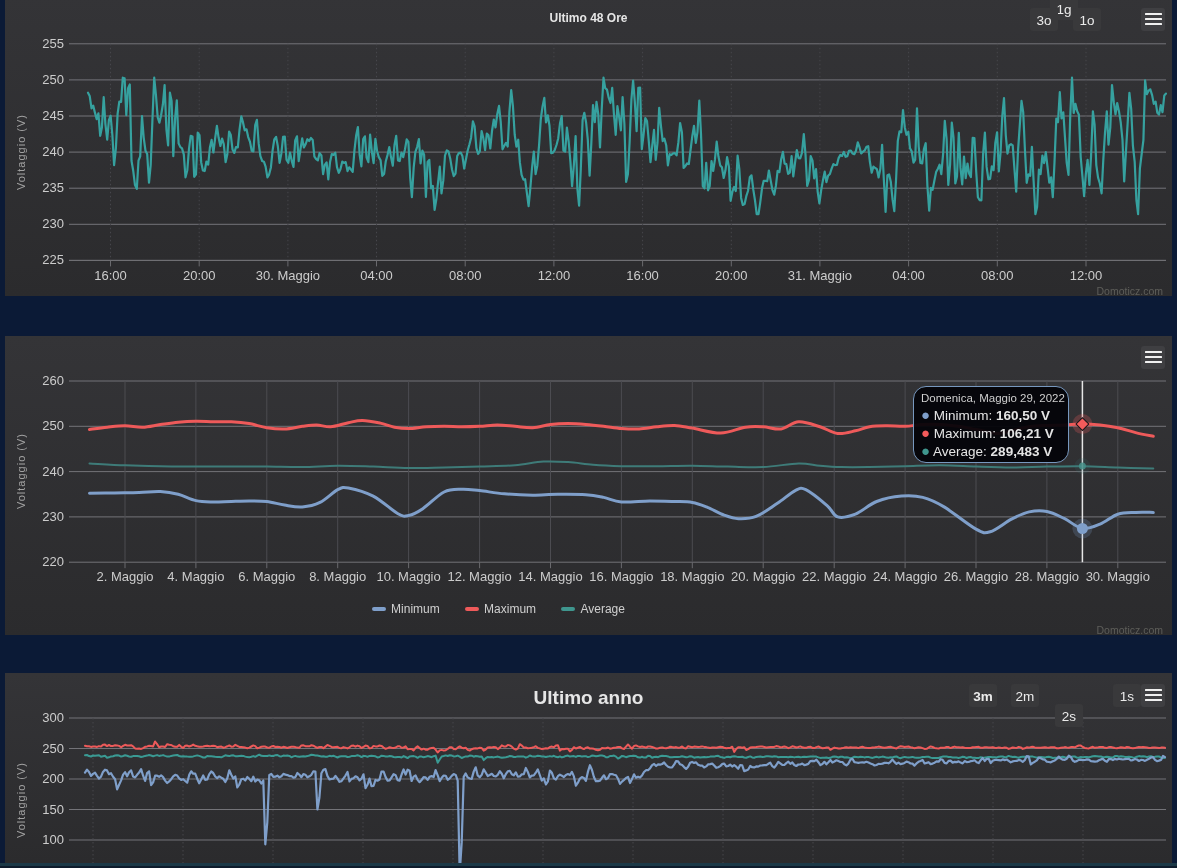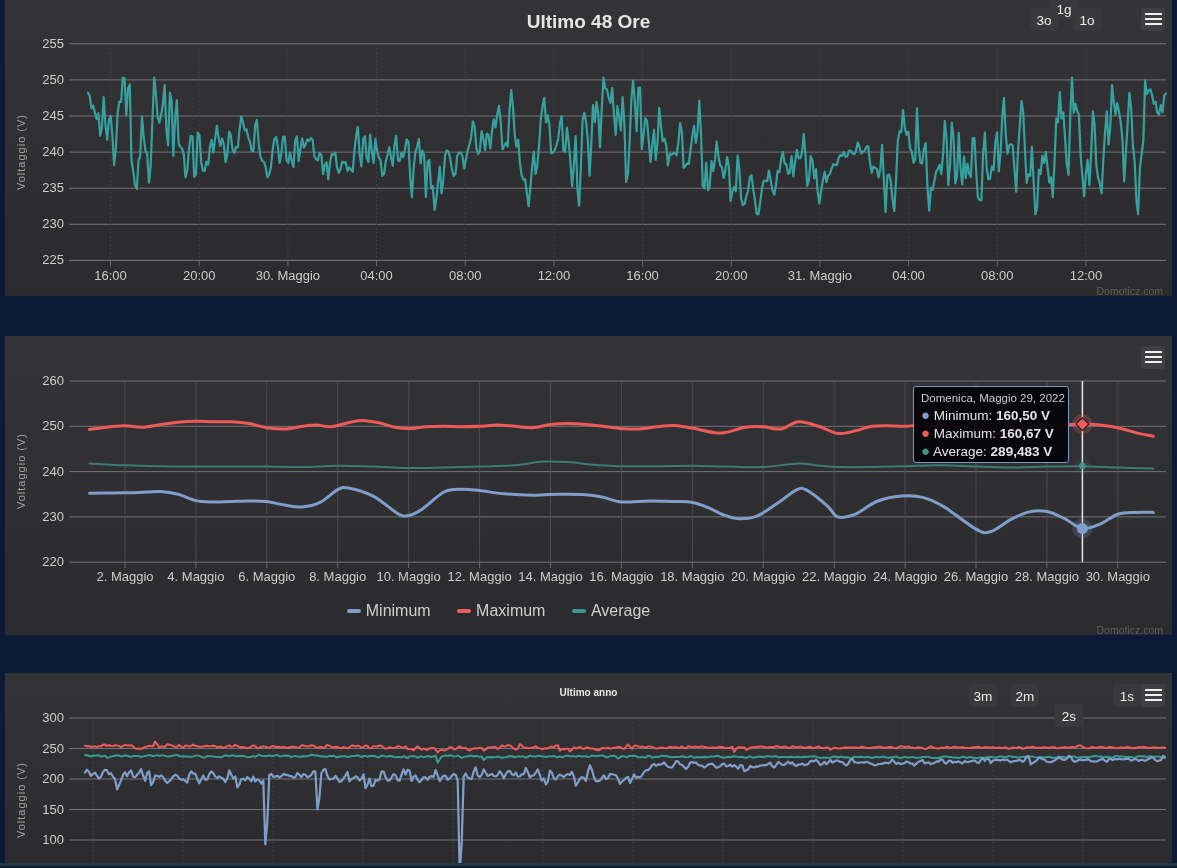--- a/index.html
+++ b/index.html
@@ -66,21 +66,21 @@
 <line x1="997.3" y1="46.8" x2="997.3" y2="263.4" stroke="#46464b" stroke-width="1" stroke-dasharray="1.5,2.5"></line>
 <line x1="997.3" y1="263.4" x2="997.3" y2="269.4" stroke="#6a6a6e" stroke-width="1"></line>
 <text x="997.3" y="283.0" font-size="13" fill="#cccccc" text-anchor="middle">08:00</text>
 <line x1="1086.0" y1="46.8" x2="1086.0" y2="263.4" stroke="#46464b" stroke-width="1" stroke-dasharray="1.5,2.5"></line>
 <line x1="1086.0" y1="263.4" x2="1086.0" y2="269.4" stroke="#6a6a6e" stroke-width="1"></line>
 <text x="1086.0" y="283.0" font-size="13" fill="#cccccc" text-anchor="middle">12:00</text>
 <line x1="69" y1="263.4" x2="1166" y2="263.4" stroke="#707074" stroke-width="1"></line>
 <polyline points="88.0,95.7 89.7,99.0 91.5,111.4 93.2,108.6 95.0,115.9 96.7,122.1 98.4,116.3 100.2,138.8 101.9,130.6 103.7,100.2 105.4,127.1 107.2,142.6 108.9,123.1 110.6,118.7 112.4,138.5 114.1,168.2 115.9,151.1 117.6,116.9 119.3,104.6 121.1,104.9 122.8,80.7 124.6,81.2 126.3,118.2 128.1,91.3 129.8,87.5 131.5,163.7 133.3,174.3 135.0,188.1 136.8,191.9 138.5,163.7 140.2,159.4 142.0,119.2 143.7,140.6 145.5,153.8 147.2,157.1 149.0,185.6 150.7,168.0 152.4,123.6 154.2,80.7 155.9,97.5 157.7,120.4 159.4,125.7 161.1,118.2 162.9,107.3 164.6,88.0 166.4,132.5 168.1,148.5 169.9,95.7 171.6,104.0 173.3,159.1 175.1,121.4 176.8,103.4 178.6,146.4 180.3,150.0 182.0,151.4 183.8,157.4 185.5,180.3 187.3,173.2 189.0,151.9 190.7,138.9 192.5,139.5 194.2,179.8 196.0,177.3 197.7,135.7 199.5,138.1 201.2,165.4 202.9,173.4 204.7,174.0 206.4,164.5 208.2,167.6 209.9,150.5 211.6,142.9 213.4,155.5 215.1,141.7 216.9,128.8 218.6,140.6 220.4,148.9 222.1,141.5 223.8,147.3 225.6,165.2 227.3,157.6 229.1,134.6 230.8,138.1 232.5,152.4 234.3,155.9 236.0,150.0 237.8,150.5 239.5,133.0 241.3,119.4 243.0,125.4 244.7,133.3 246.5,132.3 248.2,140.1 250.0,144.9 251.7,153.7 253.4,154.4 255.2,128.2 256.9,122.9 258.7,146.7 260.4,159.2 262.2,164.0 263.9,164.7 265.6,169.6 267.4,180.4 269.1,177.6 270.9,170.4 272.6,153.3 274.3,142.5 276.1,140.0 277.8,149.0 279.6,165.8 281.3,156.9 283.1,139.9 284.8,139.5 286.5,162.6 288.3,165.8 290.0,155.5 291.8,164.1 293.5,169.9 295.2,143.4 297.0,139.3 298.7,164.1 300.5,152.0 302.2,141.4 303.9,150.5 305.7,147.0 307.4,142.2 309.2,144.0 310.9,141.0 312.7,143.0 314.4,159.7 316.1,162.0 317.9,163.3 319.6,156.1 321.4,158.4 323.1,177.1 324.8,167.9 326.6,165.3 328.3,182.3 330.1,164.7 331.8,157.0 333.6,157.9 335.3,155.7 337.0,170.1 338.8,175.8 340.5,172.0 342.3,164.5 344.0,165.9 345.7,165.1 347.5,174.1 349.2,170.3 351.0,172.5 352.7,174.9 354.5,152.8 356.2,138.2 357.9,130.1 359.7,158.2 361.4,169.3 363.2,142.0 364.9,139.3 366.6,160.7 368.4,165.2 370.1,137.7 371.9,155.0 373.6,166.2 375.4,141.8 377.1,154.2 378.8,160.1 380.6,163.3 382.3,178.8 384.1,176.9 385.8,164.2 387.5,158.1 389.3,150.1 391.0,160.1 392.8,168.7 394.5,148.0 396.2,138.8 398.0,163.4 399.7,164.1 401.5,155.5 403.2,160.2 405.0,152.3 406.7,142.4 408.4,144.9 410.2,180.6 411.9,200.2 413.7,170.4 415.4,154.9 417.1,150.1 418.9,142.1 420.6,166.4 422.4,153.6 424.1,157.6 425.9,199.9 427.6,165.0 429.3,162.8 431.1,191.4 432.8,188.9 434.6,212.9 436.3,202.5 438.0,186.0 439.8,169.5 441.5,196.4 443.3,183.4 445.0,158.5 446.8,153.3 448.5,154.4 450.2,161.4 452.0,172.5 453.7,179.1 455.5,176.7 457.2,159.0 458.9,156.1 460.7,155.6 462.4,158.9 464.2,171.6 465.9,162.5 467.7,153.5 469.4,147.5 471.1,140.7 472.9,124.3 474.6,129.3 476.4,151.1 478.1,157.0 479.8,154.3 481.6,134.0 483.3,141.1 485.1,153.1 486.8,136.5 488.5,138.3 490.3,151.5 492.0,134.0 493.8,122.5 495.5,130.4 497.3,117.0 499.0,108.9 500.7,124.5 502.5,152.3 504.2,149.0 506.0,145.9 507.7,149.5 509.4,115.2 511.2,93.0 512.9,108.8 514.7,137.7 516.4,149.7 518.2,142.7 519.9,165.7 521.6,177.8 523.4,182.7 525.1,182.2 526.9,196.1 528.6,209.2 530.3,191.5 532.1,170.0 533.8,154.5 535.6,177.1 537.3,168.7 539.1,147.8 540.8,122.0 542.5,109.6 544.3,100.9 546.0,125.5 547.8,118.3 549.5,128.7 551.2,156.2 553.0,155.7 554.7,153.1 556.5,148.0 558.2,141.4 560.0,126.3 561.7,119.1 563.4,153.5 565.2,154.6 566.9,130.6 568.7,145.0 570.4,164.4 572.1,189.2 573.9,167.6 575.6,139.1 577.4,192.0 579.1,208.7 580.8,172.0 582.6,122.9 584.3,115.8 586.1,125.5 587.8,142.7 589.6,178.7 591.3,146.6 593.0,108.0 594.8,125.2 596.5,104.8 598.3,117.5 600.0,150.5 601.7,112.8 603.5,80.7 605.2,91.2 607.0,92.7 608.7,100.7 610.5,106.0 612.2,90.8 613.9,116.7 615.7,137.8 617.4,109.2 619.2,120.4 620.9,133.3 622.6,100.1 624.4,127.0 626.1,185.0 627.9,177.3 629.6,145.5 631.4,102.5 633.1,83.6 634.8,104.6 636.6,134.1 638.3,90.9 640.1,90.7 641.8,152.2 643.5,138.4 645.3,121.0 647.0,124.0 648.8,144.4 650.5,165.1 652.3,148.0 654.0,132.9 655.7,162.8 657.5,145.7 659.2,110.9 661.0,129.4 662.7,144.1 664.4,141.7 666.2,148.2 667.9,168.3 669.7,157.2 671.4,157.9 673.2,156.3 674.9,156.1 676.6,158.3 678.4,145.2 680.1,126.0 681.9,135.1 683.6,170.9 685.3,169.2 687.1,166.4 688.8,167.1 690.6,152.5 692.3,139.1 694.0,128.8 695.8,145.8 697.5,134.8 699.3,103.7 701.0,136.7 702.8,189.1 704.5,191.4 706.2,165.8 708.0,193.3 709.7,189.0 711.5,164.0 713.2,174.0 714.9,162.9 716.7,144.6 718.4,159.3 720.2,168.4 721.9,170.3 723.7,181.0 725.4,173.6 727.1,160.2 728.9,169.6 730.6,203.8 732.4,194.7 734.1,190.0 735.8,194.0 737.6,158.7 739.3,171.8 741.1,200.9 742.8,208.0 744.6,207.1 746.3,199.2 748.0,194.0 749.8,180.3 751.5,178.3 753.3,192.7 755.0,203.3 756.7,217.2 758.5,217.2 760.2,205.6 762.0,191.3 763.7,183.8 765.5,183.8 767.2,184.3 768.9,173.5 770.7,183.6 772.4,192.8 774.2,197.7 775.9,188.9 777.6,173.9 779.4,175.2 781.1,162.5 782.9,154.9 784.6,166.6 786.3,167.1 788.1,176.9 789.8,175.7 791.6,159.2 793.3,179.3 795.1,165.4 796.8,153.1 798.5,161.1 800.3,161.3 802.0,155.8 803.8,137.0 805.5,157.4 807.2,189.0 809.0,183.0 810.7,159.1 812.5,163.6 814.2,181.4 816.0,172.1 817.7,194.8 819.4,206.3 821.2,193.0 822.9,183.5 824.7,174.7 826.4,185.1 828.1,178.8 829.9,177.0 831.6,171.7 833.4,167.1 835.1,168.1 836.9,168.0 838.6,161.1 840.3,158.0 842.1,158.9 843.8,154.9 845.6,159.8 847.3,159.2 849.0,153.9 850.8,153.5 852.5,156.4 854.3,157.2 856.0,153.7 857.8,145.3 859.5,150.2 861.2,156.4 863.0,154.7 864.7,153.4 866.5,149.8 868.2,149.2 869.9,164.8 871.7,175.7 873.4,169.6 875.2,171.0 876.9,172.2 878.6,180.5 880.4,171.5 882.1,147.9 883.9,183.7 885.6,215.0 887.4,178.3 889.1,177.5 890.8,184.8 892.6,202.9 894.3,214.1 896.1,181.7 897.8,143.9 899.5,134.4 901.3,135.2 903.0,113.2 904.8,130.4 906.5,137.8 908.3,134.7 910.0,151.3 911.7,154.4 913.5,165.7 915.2,162.8 917.0,111.3 918.7,149.6 920.4,166.0 922.2,166.3 923.9,152.0 925.7,146.2 927.4,188.9 929.2,213.6 930.9,190.9 932.6,192.9 934.4,183.5 936.1,175.1 937.9,171.7 939.6,167.7 941.3,177.1 943.1,157.2 944.8,123.9 946.6,142.1 948.3,188.0 950.1,167.5 951.8,125.6 953.5,140.4 955.3,186.4 957.0,179.5 958.8,135.8 960.5,170.9 962.2,187.4 964.0,159.6 965.7,181.2 967.5,166.5 969.2,176.8 970.9,180.1 972.7,140.9 974.4,141.0 976.2,174.5 977.9,200.2 979.7,203.2 981.4,203.3 983.1,157.0 984.9,135.5 986.6,169.9 988.4,182.3 990.1,181.9 991.8,169.3 993.6,173.2 995.3,145.9 997.1,135.3 998.8,174.4 1000.6,155.0 1002.3,119.0 1004.0,101.2 1005.8,138.5 1007.5,156.6 1009.3,148.2 1011.0,147.2 1012.7,148.3 1014.5,172.7 1016.2,194.7 1018.0,154.1 1019.7,129.6 1021.5,103.8 1023.2,115.1 1024.9,152.0 1026.7,185.8 1028.4,177.4 1030.2,178.8 1031.9,149.9 1033.6,183.7 1035.4,217.2 1037.1,210.0 1038.9,172.5 1040.6,177.1 1042.4,158.5 1044.1,166.1 1045.8,155.2 1047.6,170.6 1049.3,185.7 1051.1,180.4 1052.8,200.1 1054.5,165.4 1056.3,121.6 1058.0,125.2 1059.8,95.2 1061.5,121.4 1063.3,115.3 1065.0,140.6 1066.7,165.9 1068.5,177.9 1070.2,120.4 1072.0,80.7 1073.7,116.0 1075.4,106.8 1077.2,114.3 1078.9,117.7 1080.7,160.1 1082.4,179.0 1084.1,199.1 1085.9,176.4 1087.6,162.8 1089.4,188.0 1091.1,158.1 1092.9,114.3 1094.6,127.7 1096.3,168.2 1098.1,180.8 1099.8,186.3 1101.6,196.3 1103.3,162.8 1105.0,135.7 1106.8,114.4 1108.5,147.7 1110.3,130.3 1112.0,88.1 1113.8,105.2 1115.5,117.3 1117.2,106.0 1119.0,114.4 1120.7,125.1 1122.5,143.0 1124.2,184.5 1125.9,155.4 1127.7,125.2 1129.4,95.9 1131.2,112.0 1132.9,148.7 1134.7,165.0 1136.4,203.1 1138.1,217.2 1139.9,171.4 1141.6,157.5 1143.4,143.1 1145.1,83.4 1146.8,97.2 1148.6,93.7 1150.3,92.3 1152.1,98.1 1153.8,106.9 1155.6,104.7 1157.3,115.7 1159.0,117.6 1160.8,108.2 1162.5,115.2 1164.3,98.4 1166.0,96.6" fill="none" stroke="#36a19f" stroke-width="2.2" stroke-opacity="1.0" stroke-linejoin="round" stroke-linecap="round"></polyline>
 </svg>
 
-<div style="position:absolute;left:0;top:14px;width:1167px;text-align:center;font-weight:bold;font-size:19px;color:#e6e6e6;">Ultimo 48 Ore</div>
+<div style="position:absolute;left:0;top:14px;width:1167px;text-align:center;font-weight:bold;font-size:12px;color:#e6e6e6;">Ultimo 48 Ore</div>
 <div class="rbtn" style="left:1008px;top:0;margin-left:37px;">1g</div>
 <div class="rbtn" style="left:1025px;top:11px;">3o</div>
 <div class="rbtn" style="left:1068px;top:11px;">1o</div>
 <div class="burger" style="left:1136px;top:11px;">
       <i></i>
       <i></i>
       <i></i>
     </div>
 <div style="position:absolute;right:9px;top:288px;font-size:10.5px;color:#5e5e5a;">Domoticz.com</div>
 
@@ -155,29 +155,29 @@
 <circle cx="1082.4" cy="192.5" r="5.5" fill="#7f9fca"></circle>
 </svg>
 
 <div class="burger" style="left:1136px;top:10px;">
       <i></i>
       <i></i>
       <i></i>
     </div>
 <div style="position:absolute;right:9px;top:288px;font-size:10.5px;color:#5e5e5a;">Domoticz.com</div>
 
-<div style="position:absolute;left:0;top:265px;width:955px;text-align:center;font-size:16px;color:#cfcfcf;padding-left:32px;">
+<div style="position:absolute;left:0;top:265px;width:955px;text-align:center;font-size:12px;color:#cfcfcf;padding-left:32px;">
 <span style="display:inline-block;width:14px;height:4px;border-radius:2px;background:#7f9fca;vertical-align:middle;margin-right:5px;"></span><span style="vertical-align:middle;margin-right:22px;">Minimum</span>
 <span style="display:inline-block;width:14px;height:4px;border-radius:2px;background:#ee5a5a;vertical-align:middle;margin-right:5px;"></span><span style="vertical-align:middle;margin-right:22px;">Maximum</span>
 <span style="display:inline-block;width:14px;height:4px;border-radius:2px;background:#3f968e;vertical-align:middle;margin-right:5px;"></span><span style="vertical-align:middle;">Average</span>
 </div>
-<div style="position:absolute;left:908px;top:50px;width:156px;height:77px;background:rgba(3,3,8,0.94);border:1px solid #7798bf;border-radius:3px;padding:4px 6px 4px 7px;font-size:13.5px;color:#e4e4e4;line-height:17.2px;white-space:nowrap;">
+<div style="position:absolute;left:908px;top:50px;width:156px;height:77px;background:rgba(3,3,8,0.94);border:1px solid #7798bf;border-radius:13px;padding:4px 6px 4px 7px;font-size:13.5px;color:#e4e4e4;line-height:17.2px;white-space:nowrap;">
 <div style="font-size:11.5px;color:#cfcfcf;line-height:14px;margin-bottom:1px;">Domenica, Maggio 29, 2022</div>
 <div><span style="color:#7f9fca;font-size:15px;">●</span> Minimum: <b>160,50 V</b></div>
-<div><span style="color:#f45b5b;font-size:15px;">●</span> Maximum: <b>160,67 V</b></div>
+<div><span style="color:#f45b5b;font-size:15px;">●</span> Maximum: <b>106,21 V</b></div>
 <div><span style="color:#3f968e;font-size:15px;">●</span> Average: <b>289,483 V</b></div>
 </div>
 </div>
 <div class="panel" style="top:673px;height:190px;">
 <svg width="1167" height="190" viewBox="0 0 1167 190">
 <text x="0" y="0" font-size="11" fill="#a2a2a2" text-anchor="middle" transform="translate(25,127) rotate(-90)" letter-spacing="1">Voltaggio (V)</text>
 <line x1="69" y1="167.0" x2="1166" y2="167.0" stroke="#737378" stroke-width="1"></line>
 <text x="64" y="171.0" font-size="13" fill="#cccccc" text-anchor="end">100</text>
 <line x1="69" y1="136.5" x2="1166" y2="136.5" stroke="#737378" stroke-width="1"></line>
 <text x="64" y="140.5" font-size="13" fill="#cccccc" text-anchor="end">150</text>
@@ -198,22 +198,22 @@
 <line x1="813.0" y1="45.0" x2="813.0" y2="190" stroke="#46464b" stroke-width="1" stroke-dasharray="1.5,2.5"></line>
 <line x1="903.0" y1="45.0" x2="903.0" y2="190" stroke="#46464b" stroke-width="1" stroke-dasharray="1.5,2.5"></line>
 <line x1="993.0" y1="45.0" x2="993.0" y2="190" stroke="#46464b" stroke-width="1" stroke-dasharray="1.5,2.5"></line>
 <line x1="1083.0" y1="45.0" x2="1083.0" y2="190" stroke="#46464b" stroke-width="1" stroke-dasharray="1.5,2.5"></line>
 <line x1="1173.0" y1="45.0" x2="1173.0" y2="190" stroke="#46464b" stroke-width="1" stroke-dasharray="1.5,2.5"></line>
 <polyline points="85.0,72.8 87.0,73.2 89.0,73.3 91.0,73.9 93.0,73.6 95.0,73.5 97.0,73.9 99.0,73.1 101.0,73.6 103.0,71.8 105.0,71.6 107.0,73.1 109.0,72.0 111.0,73.1 113.1,72.9 115.1,72.2 117.1,72.4 119.1,72.9 121.1,74.3 123.1,72.9 125.1,71.8 127.1,72.5 129.1,72.4 131.1,72.2 133.1,73.4 135.1,75.4 137.1,75.7 139.1,75.5 141.1,75.9 143.1,75.1 145.1,73.8 147.1,73.4 149.1,72.8 151.1,73.1 153.1,73.4 155.1,68.5 157.1,71.1 159.1,74.3 161.1,73.5 163.1,73.5 165.1,74.0 167.2,71.2 169.2,71.8 171.2,72.0 173.2,73.2 175.2,73.8 177.2,73.7 179.2,71.9 181.2,73.8 183.2,74.9 185.2,72.8 187.2,72.6 189.2,73.5 191.2,72.8 193.2,71.6 195.2,72.8 197.2,73.3 199.2,73.7 201.2,73.8 203.2,73.5 205.2,73.0 207.2,72.7 209.2,73.3 211.2,73.1 213.2,72.8 215.2,73.0 217.2,74.2 219.2,73.7 221.3,73.6 223.3,74.7 225.3,74.1 227.3,73.3 229.3,72.4 231.3,73.7 233.3,73.6 235.3,71.8 237.3,72.9 239.3,73.9 241.3,74.0 243.3,74.2 245.3,74.6 247.3,75.2 249.3,74.6 251.3,73.5 253.3,72.4 255.3,73.1 257.3,75.3 259.3,74.6 261.3,73.8 263.3,73.6 265.3,73.6 267.3,74.5 269.3,74.7 271.3,73.5 273.3,73.0 275.4,74.0 277.4,73.7 279.4,73.9 281.4,74.7 283.4,73.8 285.4,74.3 287.4,75.0 289.4,74.3 291.4,73.7 293.4,73.8 295.4,74.1 297.4,74.6 299.4,74.7 301.4,72.4 303.4,72.3 305.4,73.2 307.4,73.2 309.4,73.3 311.4,72.2 313.4,72.7 315.4,73.8 317.4,74.9 319.4,74.0 321.4,73.9 323.4,75.2 325.4,73.6 327.4,72.0 329.5,72.9 331.5,73.9 333.5,74.3 335.5,73.9 337.5,73.8 339.5,75.0 341.5,75.2 343.5,74.1 345.5,74.6 347.5,75.4 349.5,74.3 351.5,72.7 353.5,72.6 355.5,73.7 357.5,72.6 359.5,73.3 361.5,75.0 363.5,73.8 365.5,72.6 367.5,72.9 369.5,75.3 371.5,75.1 373.5,72.9 375.5,73.4 377.5,73.4 379.5,72.5 381.5,72.9 383.6,74.5 385.6,75.8 387.6,75.1 389.6,74.3 391.6,74.8 393.6,75.1 395.6,74.5 397.6,73.3 399.6,73.3 401.6,74.7 403.6,74.5 405.6,73.4 407.6,76.2 409.6,76.1 411.6,75.9 413.6,77.5 415.6,74.9 417.6,73.4 419.6,75.0 421.6,76.6 423.6,75.7 425.6,76.7 427.6,76.8 429.6,75.4 431.6,75.0 433.6,74.8 435.6,76.6 437.7,79.5 439.7,77.4 441.7,76.9 443.7,77.6 445.7,77.2 447.7,76.0 449.7,74.3 451.7,74.3 453.7,76.0 455.7,76.3 457.7,74.7 459.7,73.4 461.7,74.7 463.7,75.3 465.7,74.8 467.7,76.9 469.7,77.6 471.7,76.2 473.7,75.5 475.7,75.3 477.7,75.4 479.7,74.7 481.7,75.0 483.7,77.6 485.7,76.5 487.7,74.5 489.7,74.2 491.8,74.4 493.8,73.9 495.8,74.2 497.8,76.1 499.8,74.6 501.8,72.3 503.8,73.4 505.8,73.6 507.8,71.9 509.8,72.4 511.8,73.6 513.8,75.7 515.8,76.6 517.8,75.6 519.8,71.2 521.8,72.5 523.8,74.6 525.8,74.5 527.8,75.3 529.8,75.1 531.8,74.7 533.8,74.1 535.8,73.3 537.8,74.9 539.8,75.4 541.8,76.1 543.8,75.7 545.9,75.3 547.9,75.6 549.9,73.9 551.9,73.6 553.9,74.2 555.9,72.4 557.9,72.2 559.9,77.6 561.9,76.0 563.9,76.2 565.9,75.8 567.9,75.7 569.9,78.4 571.9,76.9 573.9,74.2 575.9,75.5 577.9,74.7 579.9,73.9 581.9,75.3 583.9,76.1 585.9,74.7 587.9,74.3 589.9,75.6 591.9,75.6 593.9,75.8 595.9,76.8 597.9,77.3 600.0,76.7 602.0,74.9 604.0,75.2 606.0,75.2 608.0,74.5 610.0,75.7 612.0,75.3 614.0,74.7 616.0,74.4 618.0,74.0 620.0,73.9 622.0,75.4 624.0,76.0 626.0,73.7 628.0,71.5 630.0,73.7 632.0,75.7 634.0,73.0 636.0,72.4 638.0,73.4 640.0,74.0 642.0,73.6 644.0,73.9 646.0,74.6 648.0,73.5 650.0,73.5 652.1,73.9 654.1,74.6 656.1,75.6 658.1,75.4 660.1,74.7 662.1,74.4 664.1,75.0 666.1,75.2 668.1,74.8 670.1,73.7 672.1,74.1 674.1,74.4 676.1,74.1 678.1,74.7 680.1,74.5 682.1,73.5 684.1,75.1 686.1,75.4 688.1,73.2 690.1,73.7 692.1,74.2 694.1,73.6 696.1,73.8 698.1,74.1 700.1,73.8 702.1,73.4 704.1,73.9 706.2,74.1 708.2,74.6 710.2,75.0 712.2,74.5 714.2,74.4 716.2,74.8 718.2,74.2 720.2,73.7 722.2,73.9 724.2,74.7 726.2,75.3 728.2,75.0 730.2,74.9 732.2,73.7 734.2,78.9 736.2,76.0 738.2,74.2 740.2,74.3 742.2,74.8 744.2,74.2 746.2,77.0 748.2,76.1 750.2,74.6 752.2,74.2 754.2,74.3 756.2,74.1 758.2,73.8 760.3,73.6 762.3,73.6 764.3,74.0 766.3,74.4 768.3,74.2 770.3,74.0 772.3,74.0 774.3,73.9 776.3,73.1 778.3,73.4 780.3,74.2 782.3,74.0 784.3,73.6 786.3,74.0 788.3,75.2 790.3,74.3 792.3,73.3 794.3,73.8 796.3,74.5 798.3,74.0 800.3,73.4 802.3,74.3 804.3,74.8 806.3,74.8 808.3,73.9 810.3,73.7 812.3,74.9 814.4,75.1 816.4,74.1 818.4,73.5 820.4,74.4 822.4,75.2 824.4,75.1 826.4,74.5 828.4,74.4 830.4,76.8 832.4,75.7 834.4,74.6 836.4,75.1 838.4,75.5 840.4,75.4 842.4,75.1 844.4,74.6 846.4,74.2 848.4,74.7 850.4,74.3 852.4,74.5 854.4,74.5 856.4,74.5 858.4,75.1 860.4,74.2 862.4,73.7 864.4,74.4 866.4,74.8 868.5,74.9 870.5,75.0 872.5,74.4 874.5,74.5 876.5,74.1 878.5,73.6 880.5,74.0 882.5,74.4 884.5,74.8 886.5,74.4 888.5,74.0 890.5,73.8 892.5,74.4 894.5,75.0 896.5,75.4 898.5,74.1 900.5,73.2 902.5,73.5 904.5,74.0 906.5,73.7 908.5,73.5 910.5,74.2 912.5,74.6 914.5,75.3 916.5,74.8 918.5,74.2 920.5,74.5 922.6,75.1 924.6,75.9 926.6,75.8 928.6,74.6 930.6,73.4 932.6,74.0 934.6,74.9 936.6,75.3 938.6,75.6 940.6,74.8 942.6,74.7 944.6,74.8 946.6,74.0 948.6,74.1 950.6,75.1 952.6,74.3 954.6,73.6 956.6,74.2 958.6,74.3 960.6,74.5 962.6,74.3 964.6,74.8 966.6,75.1 968.6,75.0 970.6,75.0 972.6,74.3 974.6,74.3 976.7,73.9 978.7,73.8 980.7,74.8 982.7,74.7 984.7,74.3 986.7,74.3 988.7,74.4 990.7,74.5 992.7,74.2 994.7,74.8 996.7,74.9 998.7,74.4 1000.7,74.8 1002.7,74.9 1004.7,74.4 1006.7,74.8 1008.7,75.9 1010.7,75.2 1012.7,74.4 1014.7,74.8 1016.7,74.9 1018.7,73.9 1020.7,74.4 1022.7,75.9 1024.7,75.3 1026.7,74.3 1028.7,74.6 1030.8,74.1 1032.8,73.8 1034.8,74.4 1036.8,74.7 1038.8,74.8 1040.8,74.7 1042.8,74.4 1044.8,74.3 1046.8,74.6 1048.8,74.7 1050.8,74.3 1052.8,74.2 1054.8,74.3 1056.8,75.3 1058.8,75.2 1060.8,74.8 1062.8,74.6 1064.8,74.1 1066.8,74.5 1068.8,74.8 1070.8,74.1 1072.8,74.1 1074.8,74.3 1076.8,73.3 1078.8,72.5 1080.8,72.6 1082.8,74.0 1084.9,74.9 1086.9,75.2 1088.9,75.4 1090.9,74.5 1092.9,73.8 1094.9,74.8 1096.9,74.6 1098.9,74.1 1100.9,74.0 1102.9,73.9 1104.9,74.8 1106.9,74.9 1108.9,74.1 1110.9,74.1 1112.9,74.5 1114.9,75.0 1116.9,75.3 1118.9,74.8 1120.9,74.2 1122.9,74.5 1124.9,75.0 1126.9,73.9 1128.9,74.2 1130.9,75.1 1132.9,75.2 1134.9,75.1 1136.9,74.4 1139.0,74.0 1141.0,74.2 1143.0,74.0 1145.0,74.2 1147.0,74.5 1149.0,74.9 1151.0,74.8 1153.0,74.6 1155.0,74.5 1157.0,74.7 1159.0,75.1 1161.0,74.6 1163.0,74.6 1165.0,74.8" fill="none" stroke="#ee5a5a" stroke-width="2" stroke-opacity="1.0" stroke-linejoin="round" stroke-linecap="round"></polyline>
 <polyline points="85.0,82.2 87.0,82.0 89.0,83.1 91.0,83.5 93.0,82.5 95.0,82.7 97.0,82.4 99.0,82.2 101.0,83.7 103.0,83.2 105.0,82.8 107.0,84.7 109.0,84.3 111.0,83.4 113.1,83.3 115.1,82.5 117.1,82.3 119.1,82.6 121.1,83.6 123.1,83.0 125.1,82.3 127.1,82.8 129.1,83.5 131.1,83.8 133.1,83.1 135.1,82.9 137.1,82.9 139.1,83.3 141.1,84.0 143.1,83.5 145.1,82.9 147.1,82.6 149.1,82.0 151.1,82.5 153.1,83.2 155.1,82.6 157.1,82.1 159.1,82.9 161.1,82.6 163.1,82.1 165.1,82.9 167.2,83.6 169.2,83.6 171.2,82.9 173.2,82.6 175.2,82.3 177.2,82.0 179.2,83.0 181.2,83.5 183.2,83.2 185.2,83.4 187.2,83.6 189.2,83.7 191.2,83.8 193.2,83.4 195.2,82.9 197.2,82.4 199.2,82.9 201.2,83.6 203.2,84.5 205.2,84.4 207.2,83.0 209.2,83.2 211.2,83.3 213.2,83.4 215.2,83.7 217.2,83.9 219.2,84.1 221.3,84.3 223.3,83.3 225.3,82.3 227.3,82.7 229.3,83.1 231.3,82.5 233.3,82.3 235.3,83.2 237.3,83.3 239.3,82.9 241.3,82.8 243.3,82.9 245.3,83.6 247.3,84.1 249.3,84.2 251.3,83.8 253.3,83.1 255.3,83.8 257.3,82.7 259.3,81.7 261.3,82.8 263.3,83.0 265.3,83.0 267.3,83.0 269.3,82.4 271.3,83.0 273.3,83.1 275.4,82.2 277.4,82.0 279.4,83.2 281.4,83.4 283.4,82.6 285.4,82.7 287.4,82.6 289.4,82.9 291.4,84.3 293.4,83.4 295.4,82.9 297.4,83.6 299.4,83.8 301.4,83.4 303.4,83.2 305.4,83.5 307.4,83.1 309.4,82.5 311.4,81.7 313.4,82.0 315.4,82.4 317.4,82.6 319.4,83.0 321.4,83.4 323.4,83.3 325.4,83.8 327.4,83.7 329.5,82.8 331.5,83.2 333.5,82.8 335.5,83.6 337.5,84.5 339.5,83.5 341.5,83.2 343.5,83.2 345.5,83.2 347.5,84.0 349.5,83.7 351.5,83.1 353.5,83.0 355.5,82.9 357.5,82.2 359.5,82.9 361.5,84.1 363.5,83.0 365.5,83.1 367.5,83.8 369.5,82.9 371.5,82.7 373.5,83.0 375.5,83.3 377.5,84.4 379.5,84.0 381.5,82.7 383.6,82.9 385.6,83.5 387.6,83.6 389.6,83.0 391.6,83.3 393.6,84.0 395.6,84.3 397.6,83.9 399.6,84.0 401.6,84.5 403.6,83.1 405.6,84.0 407.6,85.1 409.6,83.5 411.6,83.3 413.6,83.1 415.6,83.6 417.6,84.8 419.6,83.5 421.6,83.6 423.6,84.2 425.6,83.8 427.6,83.1 429.6,83.5 431.6,84.2 433.6,83.2 435.6,82.6 437.7,89.8 439.7,86.5 441.7,83.5 443.7,83.0 445.7,82.4 447.7,83.0 449.7,82.3 451.7,82.6 453.7,83.4 455.7,83.2 457.7,82.6 459.7,83.6 461.7,85.0 463.7,84.1 465.7,83.4 467.7,83.6 469.7,82.6 471.7,82.7 473.7,83.7 475.7,83.0 477.7,83.3 479.7,83.8 481.7,83.5 483.7,87.1 485.7,85.2 487.7,83.9 489.7,84.2 491.8,84.0 493.8,84.4 495.8,83.9 497.8,83.6 499.8,84.3 501.8,84.7 503.8,84.4 505.8,84.2 507.8,83.8 509.8,82.9 511.8,83.3 513.8,84.0 515.8,83.9 517.8,83.4 519.8,83.5 521.8,83.5 523.8,83.5 525.8,84.7 527.8,83.8 529.8,82.5 531.8,83.2 533.8,83.5 535.8,83.4 537.8,82.8 539.8,83.0 541.8,83.5 543.8,83.5 545.9,83.9 547.9,83.6 549.9,83.1 551.9,83.6 553.9,82.8 555.9,83.8 557.9,84.2 559.9,83.4 561.9,84.4 563.9,83.7 565.9,82.9 567.9,82.6 569.9,83.6 571.9,83.3 573.9,83.1 575.9,83.9 577.9,82.9 579.9,83.0 581.9,83.6 583.9,83.3 585.9,83.2 587.9,84.1 589.9,83.6 591.9,82.6 593.9,82.8 595.9,83.2 597.9,82.9 600.0,82.6 602.0,82.6 604.0,82.9 606.0,84.3 608.0,84.2 610.0,83.0 612.0,82.9 614.0,82.6 616.0,83.6 618.0,85.6 620.0,84.5 622.0,82.9 624.0,83.3 626.0,84.2 628.0,83.5 630.0,83.1 632.0,82.9 634.0,82.7 636.0,83.1 638.0,84.3 640.0,84.6 642.0,83.8 644.0,84.6 646.0,84.4 648.0,82.8 650.0,82.9 652.1,84.7 654.1,84.0 656.1,83.7 658.1,84.2 660.1,83.2 662.1,82.7 664.1,83.1 666.1,83.1 668.1,83.4 670.1,84.3 672.1,84.3 674.1,84.0 676.1,84.0 678.1,83.9 680.1,83.7 682.1,83.3 684.1,83.7 686.1,84.2 688.1,83.9 690.1,83.3 692.1,83.6 694.1,84.7 696.1,84.2 698.1,84.0 700.1,84.5 702.1,84.2 704.1,83.9 706.2,84.3 708.2,84.1 710.2,83.6 712.2,83.6 714.2,83.6 716.2,83.0 718.2,82.8 720.2,83.9 722.2,84.2 724.2,84.9 726.2,84.1 728.2,83.8 730.2,84.3 732.2,83.5 734.2,83.3 736.2,83.6 738.2,84.1 740.2,83.9 742.2,83.7 744.2,84.5 746.2,84.8 748.2,84.0 750.2,83.4 752.2,84.4 754.2,84.7 756.2,83.9 758.2,83.7 760.3,83.6 762.3,84.0 764.3,83.7 766.3,83.2 768.3,83.2 770.3,83.5 772.3,83.8 774.3,83.2 776.3,83.4 778.3,84.2 780.3,84.0 782.3,84.1 784.3,83.9 786.3,83.9 788.3,84.3 790.3,83.7 792.3,83.9 794.3,84.4 796.3,83.9 798.3,83.7 800.3,84.3 802.3,84.1 804.3,83.7 806.3,84.0 808.3,83.7 810.3,83.5 812.3,83.6 814.4,83.6 816.4,83.6 818.4,84.4 820.4,84.9 822.4,84.8 824.4,84.7 826.4,84.5 828.4,85.0 830.4,84.8 832.4,83.8 834.4,83.6 836.4,83.8 838.4,84.5 840.4,83.8 842.4,83.7 844.4,84.5 846.4,84.3 848.4,84.6 850.4,85.1 852.4,84.6 854.4,83.8 856.4,83.9 858.4,84.2 860.4,83.8 862.4,83.9 864.4,84.4 866.4,84.1 868.5,83.9 870.5,84.6 872.5,84.9 874.5,84.2 876.5,83.8 878.5,84.4 880.5,84.1 882.5,83.6 884.5,84.0 886.5,84.6 888.5,84.7 890.5,84.2 892.5,84.5 894.5,83.7 896.5,83.4 898.5,84.6 900.5,85.2 902.5,84.4 904.5,83.9 906.5,84.3 908.5,84.5 910.5,84.3 912.5,83.9 914.5,84.5 916.5,84.8 918.5,84.8 920.5,84.5 922.6,84.1 924.6,83.9 926.6,83.7 928.6,83.8 930.6,84.6 932.6,85.1 934.6,84.9 936.6,85.1 938.6,85.0 940.6,84.2 942.6,83.6 944.6,83.5 946.6,83.5 948.6,83.9 950.6,84.1 952.6,84.4 954.6,84.4 956.6,84.6 958.6,84.9 960.6,84.6 962.6,83.7 964.6,84.1 966.6,85.0 968.6,84.3 970.6,83.9 972.6,84.8 974.6,84.8 976.7,85.1 978.7,84.9 980.7,84.2 982.7,84.8 984.7,84.6 986.7,84.3 988.7,83.9 990.7,83.9 992.7,84.2 994.7,84.3 996.7,84.4 998.7,83.8 1000.7,83.6 1002.7,83.5 1004.7,84.2 1006.7,83.9 1008.7,82.9 1010.7,83.6 1012.7,84.0 1014.7,83.7 1016.7,84.3 1018.7,84.7 1020.7,84.0 1022.7,83.8 1024.7,83.7 1026.7,84.3 1028.7,84.1 1030.8,83.4 1032.8,83.6 1034.8,84.1 1036.8,84.6 1038.8,84.5 1040.8,84.0 1042.8,84.3 1044.8,84.6 1046.8,84.0 1048.8,83.7 1050.8,84.2 1052.8,85.0 1054.8,84.8 1056.8,84.8 1058.8,85.2 1060.8,84.3 1062.8,83.7 1064.8,84.3 1066.8,84.5 1068.8,84.1 1070.8,83.9 1072.8,83.5 1074.8,83.5 1076.8,84.6 1078.8,84.7 1080.8,84.0 1082.8,84.2 1084.9,84.1 1086.9,84.1 1088.9,84.2 1090.9,83.8 1092.9,83.3 1094.9,83.1 1096.9,83.2 1098.9,83.4 1100.9,83.5 1102.9,84.2 1104.9,84.0 1106.9,83.7 1108.9,84.1 1110.9,84.5 1112.9,84.6 1114.9,83.1 1116.9,83.0 1118.9,83.8 1120.9,83.3 1122.9,83.4 1124.9,83.9 1126.9,84.1 1128.9,83.8 1130.9,83.9 1132.9,84.5 1134.9,84.7 1136.9,83.7 1139.0,83.1 1141.0,83.4 1143.0,83.3 1145.0,83.5 1147.0,84.1 1149.0,83.5 1151.0,83.3 1153.0,83.9 1155.0,83.7 1157.0,83.4 1159.0,83.5 1161.0,84.4 1163.0,84.9 1165.0,84.7" fill="none" stroke="#3a9a93" stroke-width="2" stroke-opacity="1.0" stroke-linejoin="round" stroke-linecap="round"></polyline>
 <polyline points="85.0,99.7 87.0,96.6 89.0,99.0 91.0,102.9 93.0,100.9 95.0,99.7 97.0,102.8 99.0,105.5 101.0,103.7 103.0,98.9 105.0,96.7 107.0,97.4 109.0,101.2 111.0,100.2 113.1,103.8 115.1,106.2 117.1,116.4 119.1,111.7 121.1,107.4 123.1,101.6 125.1,99.1 127.1,103.3 129.1,99.2 131.1,97.3 133.1,103.5 135.1,104.4 137.1,101.8 139.1,99.6 141.1,96.1 143.1,102.7 145.1,107.9 147.1,100.1 149.1,98.3 151.1,112.1 153.1,109.4 155.1,102.7 157.1,102.7 159.1,103.8 161.1,102.3 163.1,104.1 165.1,107.6 167.2,110.0 169.2,108.4 171.2,106.2 173.2,103.4 175.2,101.8 177.2,102.6 179.2,105.3 181.2,106.9 183.2,106.2 185.2,108.0 187.2,109.7 189.2,101.9 191.2,98.3 193.2,100.7 195.2,100.6 197.2,105.7 199.2,110.3 201.2,106.4 203.2,102.5 205.2,106.8 207.2,106.5 209.2,101.4 211.2,98.5 213.2,100.0 215.2,103.5 217.2,105.1 219.2,103.3 221.3,104.7 223.3,105.8 225.3,109.0 227.3,105.3 229.3,97.3 231.3,101.7 233.3,105.6 235.3,103.4 237.3,114.5 239.3,111.5 241.3,106.2 243.3,105.7 245.3,107.5 247.3,104.0 249.3,105.9 251.3,108.2 253.3,103.7 255.3,108.5 257.3,106.6 259.3,107.3 261.3,110.5 263.3,107.5 265.3,171.3 267.3,149.3 269.3,101.9 271.3,100.9 273.3,103.9 275.4,103.7 277.4,102.6 279.4,104.3 281.4,103.2 283.4,100.9 285.4,101.6 287.4,102.1 289.4,103.1 291.4,103.0 293.4,104.7 295.4,104.1 297.4,100.0 299.4,101.8 301.4,104.2 303.4,101.1 305.4,101.7 307.4,104.3 309.4,103.3 311.4,101.8 313.4,98.3 315.4,98.5 317.4,136.5 319.4,124.5 321.4,100.2 323.4,96.8 325.4,96.1 327.4,102.9 329.5,106.3 331.5,105.9 333.5,105.7 335.5,102.8 337.5,105.7 339.5,108.8 341.5,108.1 343.5,105.3 345.5,102.6 347.5,98.9 349.5,108.4 351.5,105.9 353.5,105.2 355.5,103.3 357.5,104.3 359.5,107.4 361.5,105.7 363.5,101.3 365.5,115.1 367.5,111.8 369.5,105.6 371.5,113.1 373.5,113.0 375.5,106.9 377.5,107.7 379.5,106.5 381.5,98.6 383.6,98.5 385.6,104.1 387.6,107.6 389.6,107.4 391.6,104.3 393.6,101.1 395.6,102.2 397.6,107.2 399.6,107.6 401.6,101.5 403.6,96.4 405.6,101.6 407.6,96.7 409.6,97.8 411.6,108.0 413.6,103.6 415.6,102.5 417.6,106.9 419.6,109.2 421.6,107.0 423.6,104.2 425.6,104.3 427.6,106.9 429.6,103.8 431.6,103.1 433.6,104.1 435.6,97.1 437.7,102.3 439.7,108.2 441.7,104.8 443.7,102.5 445.7,102.8 447.7,106.8 449.7,105.4 451.7,102.9 453.7,101.1 455.7,101.9 457.7,107.7 459.7,200.5 461.7,169.4 463.7,103.9 465.7,100.4 467.7,104.4 469.7,105.5 471.7,105.9 473.7,98.6 475.7,94.3 477.7,102.4 479.7,104.3 481.7,101.9 483.7,96.4 485.7,99.5 487.7,103.0 489.7,102.0 491.8,100.8 493.8,103.0 495.8,103.3 497.8,101.8 499.8,98.2 501.8,100.7 503.8,105.3 505.8,101.2 507.8,98.3 509.8,97.8 511.8,101.2 513.8,102.3 515.8,99.3 517.8,103.6 519.8,103.5 521.8,101.3 523.8,101.1 525.8,95.0 527.8,98.9 529.8,104.4 531.8,102.6 533.8,102.3 535.8,99.7 537.8,96.4 539.8,102.0 541.8,107.6 543.8,105.3 545.9,111.5 547.9,108.3 549.9,97.6 551.9,99.8 553.9,105.4 555.9,106.5 557.9,103.2 559.9,101.6 561.9,102.7 563.9,104.1 565.9,101.9 567.9,101.1 569.9,102.0 571.9,98.9 573.9,103.4 575.9,112.7 577.9,109.7 579.9,105.6 581.9,104.1 583.9,104.9 585.9,107.8 587.9,98.9 589.9,92.2 591.9,96.8 593.9,104.0 595.9,108.2 597.9,108.2 600.0,107.6 602.0,104.8 604.0,102.3 606.0,106.2 608.0,105.1 610.0,101.1 612.0,101.0 614.0,101.7 616.0,102.3 618.0,105.7 620.0,110.9 622.0,108.6 624.0,106.9 626.0,105.0 628.0,103.9 630.0,110.0 632.0,106.1 634.0,101.3 636.0,104.7 638.0,103.7 640.0,104.6 642.0,102.5 644.0,99.0 646.0,97.2 648.0,97.2 650.0,95.4 652.1,92.1 654.1,91.0 656.1,93.0 658.1,91.4 660.1,91.7 662.1,91.0 664.1,89.5 666.1,92.0 668.1,93.8 670.1,94.5 672.1,94.4 674.1,91.7 676.1,88.1 678.1,88.4 680.1,91.3 682.1,92.0 684.1,94.1 686.1,95.9 688.1,93.7 690.1,89.8 692.1,88.9 694.1,89.9 696.1,89.4 698.1,91.8 700.1,92.6 702.1,92.5 704.1,94.5 706.2,93.4 708.2,91.3 710.2,91.1 712.2,90.6 714.2,92.5 716.2,94.8 718.2,94.2 720.2,93.1 722.2,91.1 724.2,90.6 726.2,93.4 728.2,93.0 730.2,91.6 732.2,93.5 734.2,92.2 736.2,93.7 738.2,95.8 740.2,92.0 742.2,92.3 744.2,98.1 746.2,97.4 748.2,96.5 750.2,93.0 752.2,94.2 754.2,94.4 756.2,93.4 758.2,93.6 760.3,92.5 762.3,92.4 764.3,92.1 766.3,92.2 768.3,90.8 770.3,89.7 772.3,93.2 774.3,94.6 776.3,92.0 778.3,88.9 780.3,90.3 782.3,91.9 784.3,92.0 786.3,90.1 788.3,88.7 790.3,90.8 792.3,89.5 794.3,92.0 796.3,93.0 798.3,91.5 800.3,91.5 802.3,90.6 804.3,92.1 806.3,91.6 808.3,90.9 810.3,88.1 812.3,87.9 814.4,88.1 816.4,86.7 818.4,89.2 820.4,92.1 822.4,91.0 824.4,88.8 826.4,91.3 828.4,89.2 830.4,87.0 832.4,89.5 834.4,88.5 836.4,87.3 838.4,88.1 840.4,89.0 842.4,89.0 844.4,91.3 846.4,92.4 848.4,90.6 850.4,86.8 852.4,85.8 854.4,89.1 856.4,89.5 858.4,89.9 860.4,89.5 862.4,89.4 864.4,89.6 866.4,88.8 868.5,89.5 870.5,90.4 872.5,91.2 874.5,92.5 876.5,92.0 878.5,90.9 880.5,91.0 882.5,90.6 884.5,89.9 886.5,89.8 888.5,90.3 890.5,88.8 892.5,86.6 894.5,89.1 896.5,90.8 898.5,89.6 900.5,91.1 902.5,90.7 904.5,89.9 906.5,88.6 908.5,89.2 910.5,90.5 912.5,90.6 914.5,92.6 916.5,90.4 918.5,88.8 920.5,88.0 922.6,87.0 924.6,90.5 926.6,89.9 928.6,89.2 930.6,91.1 932.6,90.6 934.6,89.7 936.6,88.3 938.6,88.7 940.6,86.2 942.6,86.8 944.6,89.9 946.6,90.4 948.6,87.8 950.6,87.6 952.6,89.6 954.6,88.9 956.6,89.1 958.6,88.4 960.6,89.6 962.6,90.4 964.6,88.1 966.6,89.1 968.6,89.0 970.6,88.2 972.6,87.9 974.6,87.3 976.7,89.2 978.7,90.1 980.7,87.2 982.7,85.0 984.7,88.0 986.7,85.8 988.7,85.8 990.7,90.0 992.7,87.7 994.7,86.9 996.7,86.9 998.7,87.1 1000.7,87.4 1002.7,86.4 1004.7,87.1 1006.7,86.5 1008.7,87.8 1010.7,89.3 1012.7,88.4 1014.7,88.0 1016.7,87.9 1018.7,86.9 1020.7,87.4 1022.7,88.8 1024.7,87.2 1026.7,83.1 1028.7,83.3 1030.8,91.4 1032.8,89.9 1034.8,88.7 1036.8,87.3 1038.8,84.5 1040.8,85.3 1042.8,86.4 1044.8,86.7 1046.8,88.7 1048.8,89.0 1050.8,89.3 1052.8,88.3 1054.8,87.4 1056.8,85.8 1058.8,83.6 1060.8,85.6 1062.8,86.7 1064.8,86.8 1066.8,85.7 1068.8,82.7 1070.8,83.9 1072.8,87.5 1074.8,88.8 1076.8,88.1 1078.8,86.8 1080.8,86.6 1082.8,87.2 1084.9,87.0 1086.9,86.4 1088.9,86.7 1090.9,88.2 1092.9,88.3 1094.9,88.6 1096.9,88.5 1098.9,87.3 1100.9,86.4 1102.9,85.9 1104.9,87.8 1106.9,88.8 1108.9,86.0 1110.9,86.1 1112.9,87.1 1114.9,85.9 1116.9,86.5 1118.9,85.7 1120.9,86.2 1122.9,86.5 1124.9,86.2 1126.9,86.0 1128.9,85.9 1130.9,87.5 1132.9,87.1 1134.9,86.0 1136.9,86.5 1139.0,88.0 1141.0,86.9 1143.0,87.0 1145.0,87.9 1147.0,86.8 1149.0,85.7 1151.0,84.5 1153.0,84.1 1155.0,86.8 1157.0,88.2 1159.0,87.6 1161.0,86.9 1163.0,82.9 1165.0,84.2" fill="none" stroke="#7f9fca" stroke-width="2.2" stroke-opacity="1.0" stroke-linejoin="round" stroke-linecap="round"></polyline>
 </svg>
 
-<div style="position:absolute;left:0;top:14px;width:1167px;text-align:center;font-weight:bold;font-size:10px;color:#e6e6e6;">Ultimo anno</div>
-<div class="rbtn" style="left:964px;top:11px;">3m</div>
+<div style="position:absolute;left:0;top:14px;width:1167px;text-align:center;font-weight:bold;font-size:19px;color:#e6e6e6;">Ultimo anno</div>
+<div class="rbtn" style="left:964px;top:11px;font-weight:bold;">3m</div>
 <div class="rbtn" style="left:1006px;top:11px;">2m</div>
 <div class="rbtn" style="left:1050px;top:11px;margin-top:20px;">2s</div>
 <div class="rbtn" style="left:1092px;top:11px;margin-left:16px;">1s</div>
 <div class="burger" style="left:1136px;top:11px;">
       <i></i>
       <i></i>
       <i></i>
     </div>
 
 </div>

